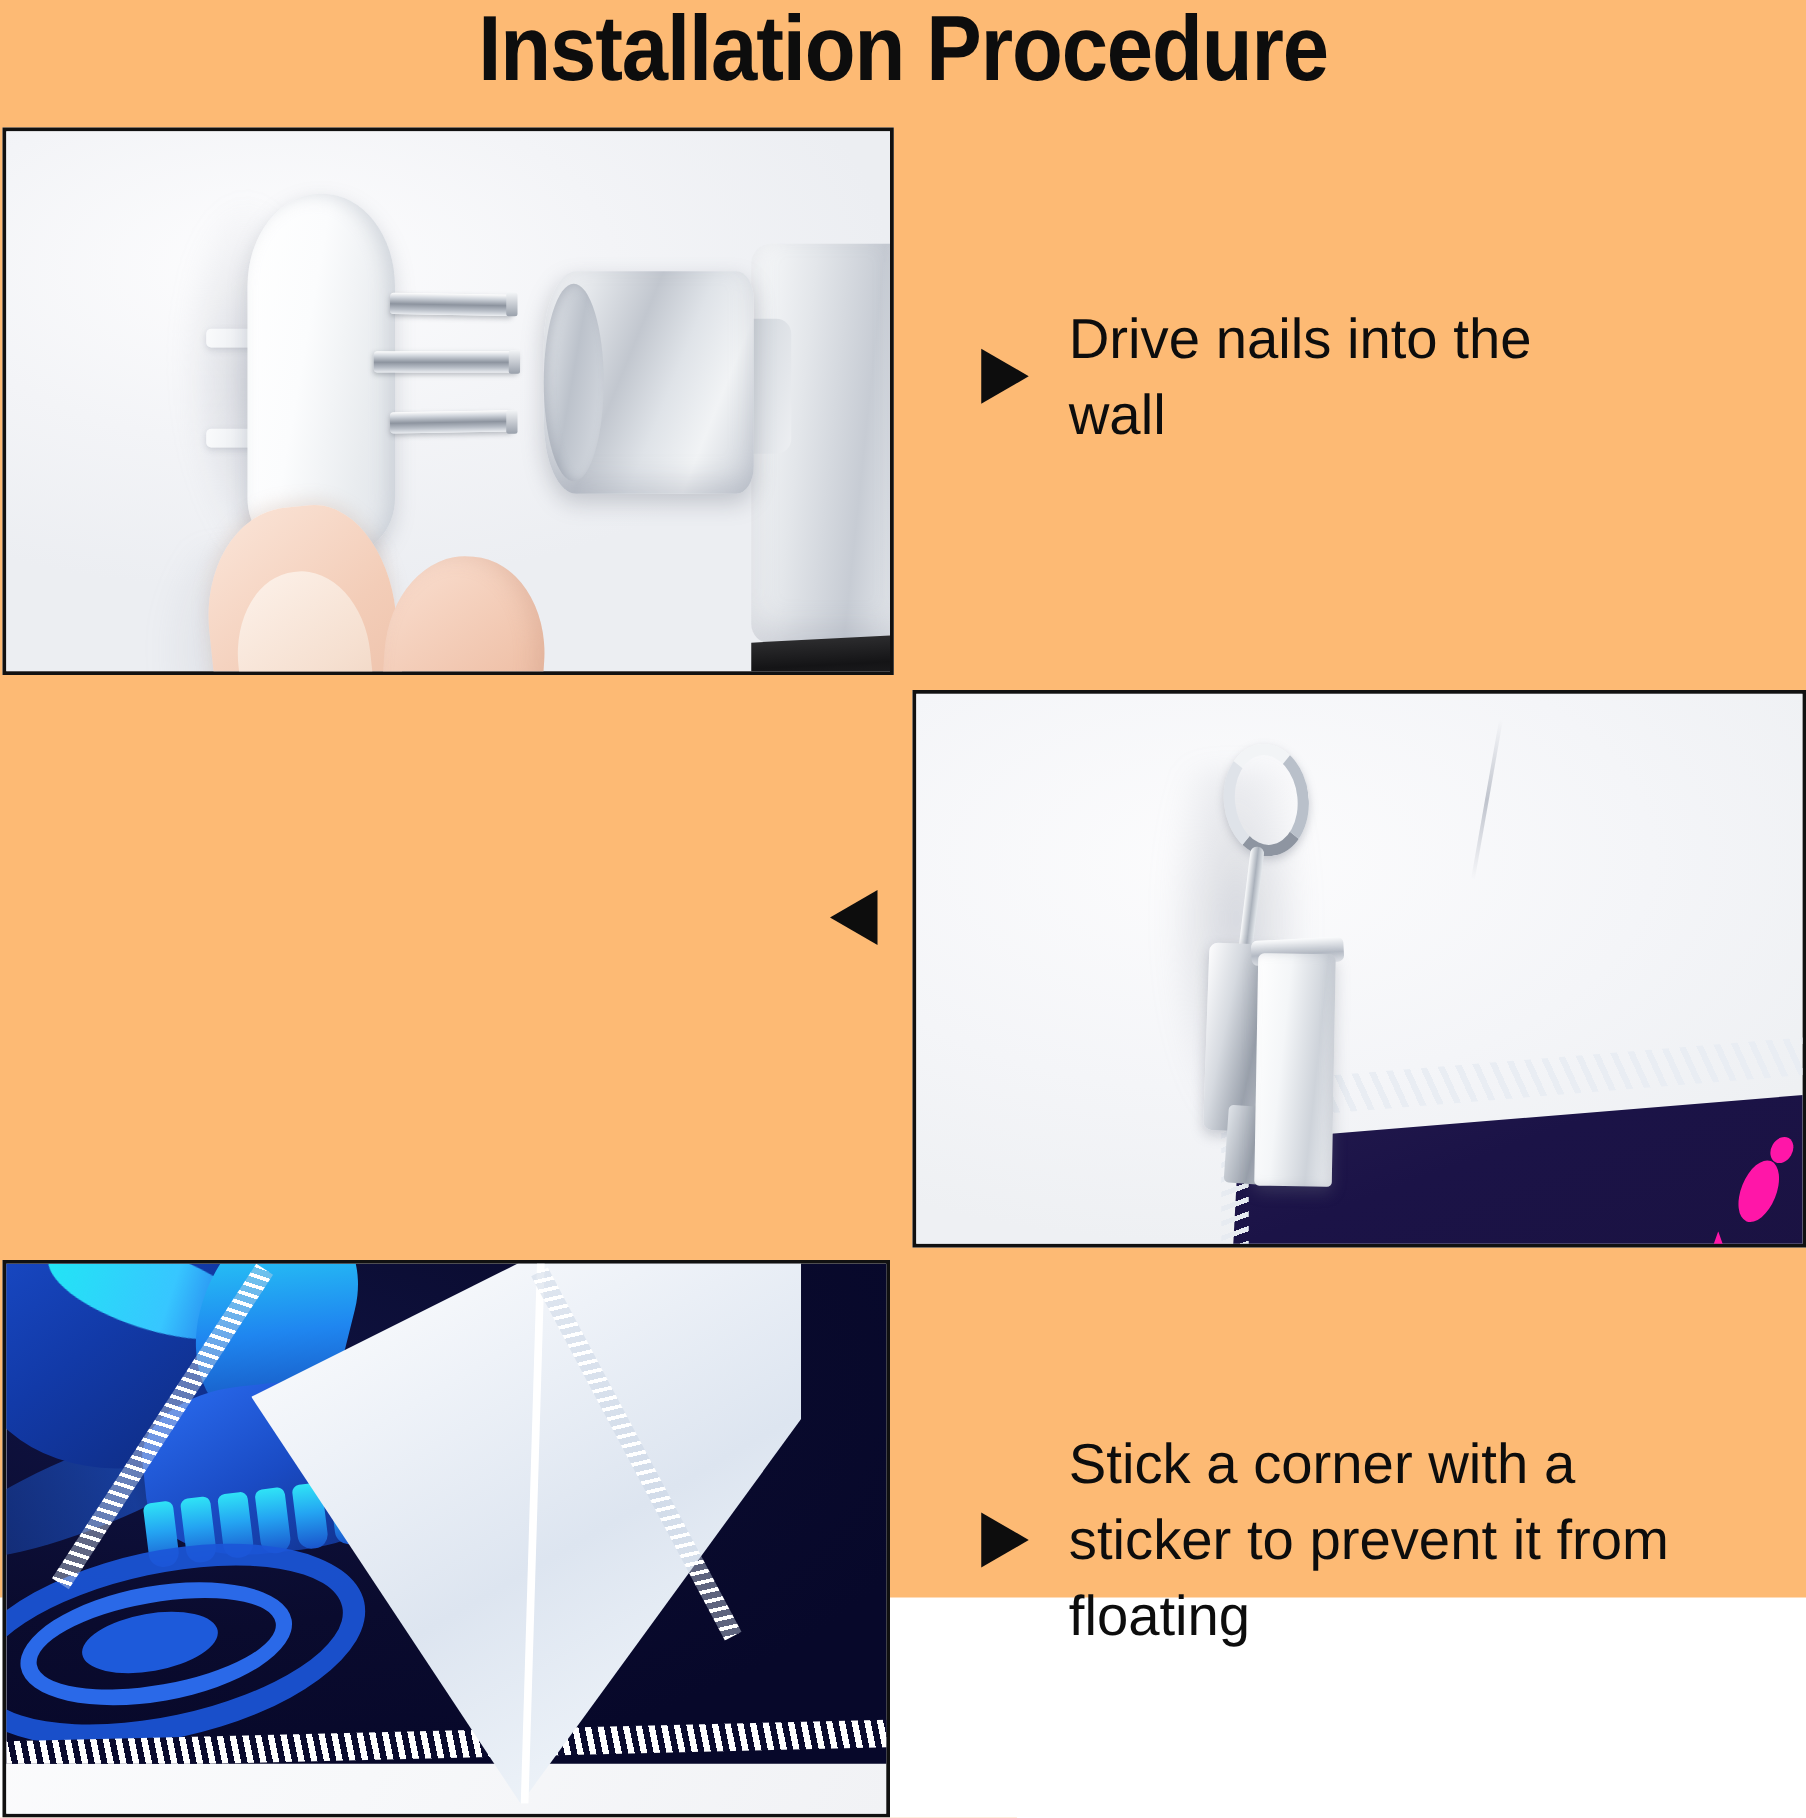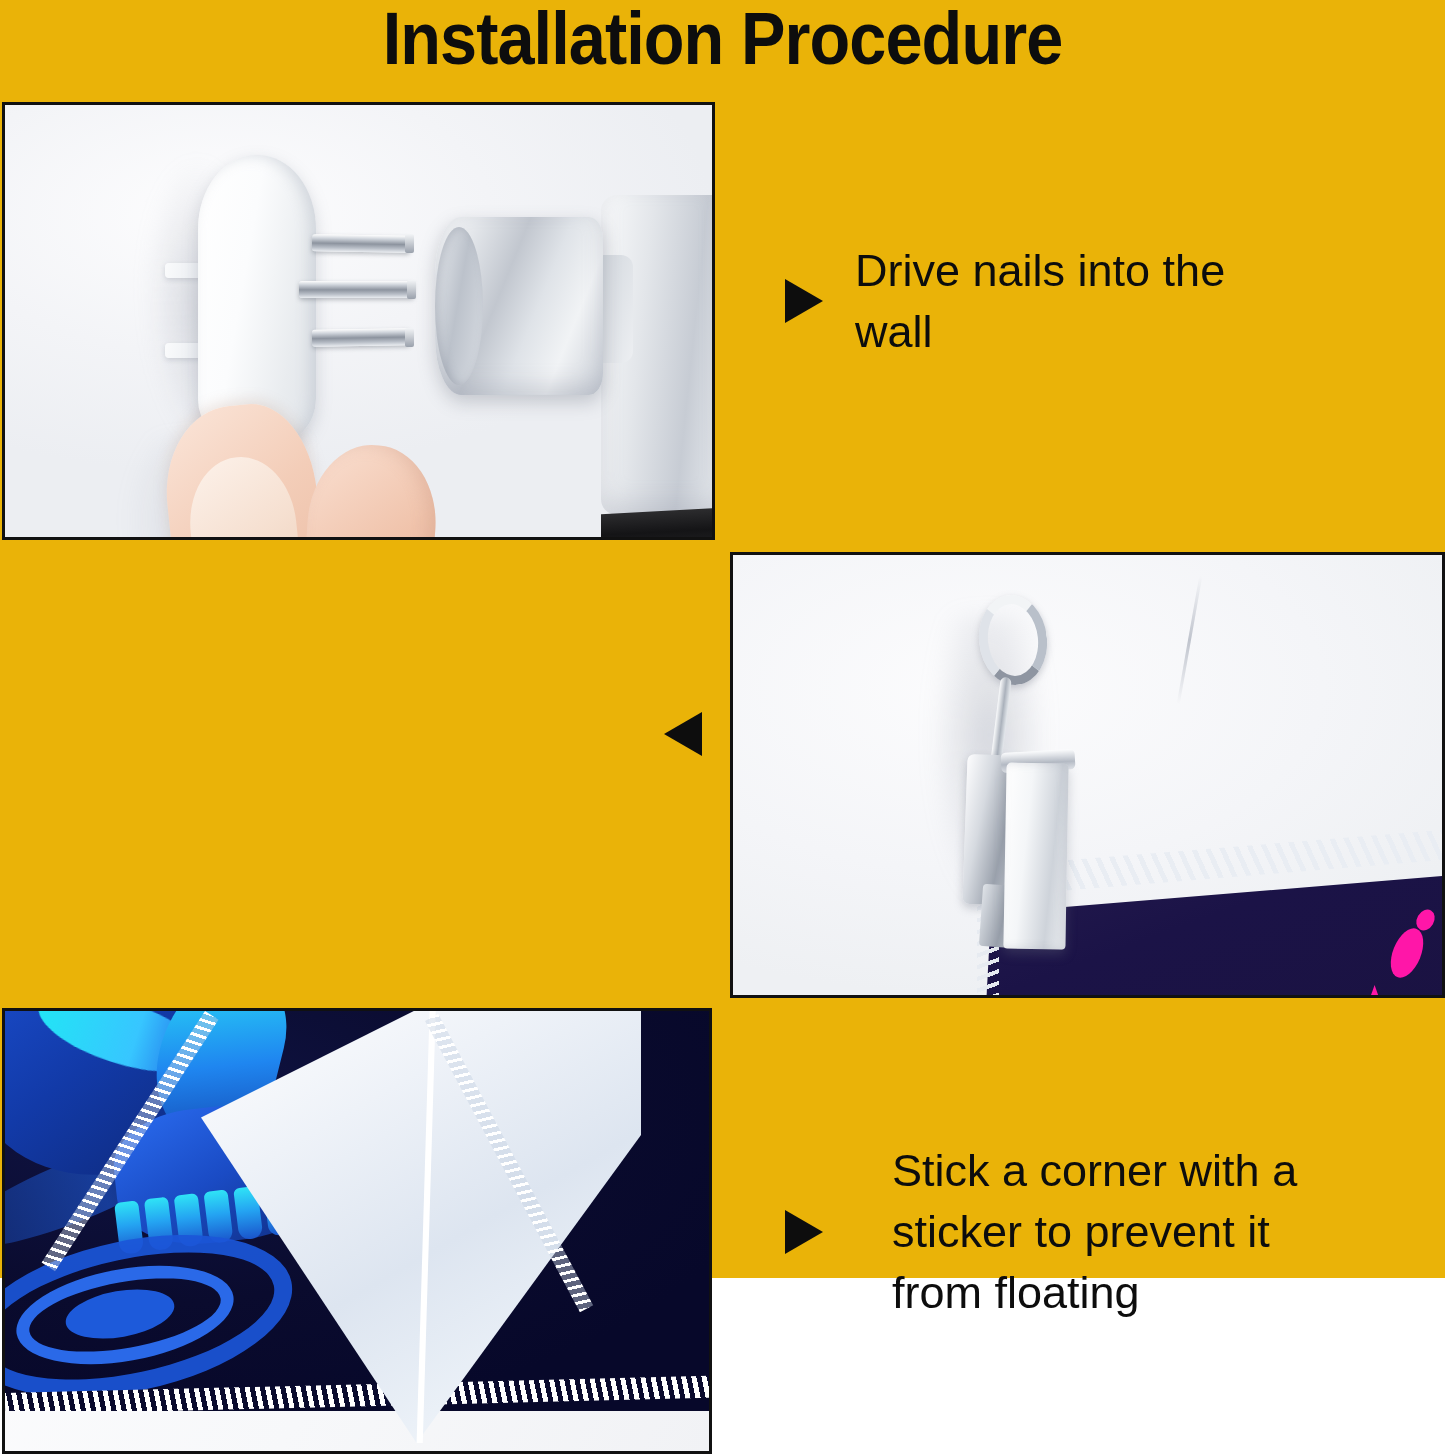--- a/index.html
+++ b/index.html
@@ -9,21 +9,21 @@
     height: 1454px;
     background: #ffffff;
     font-family: "Liberation Sans", sans-serif;
     overflow: hidden;
   }
 
   #page {
     position: relative;
     width: 1445px;
     height: 1278px;
-    background: #eab308;
+    background: #fdba74;
   }
 
   
   #title {
     position: absolute;
     left: 0; top: 2px;
     width: 1445px;
     text-align: center;
     font-family: "Liberation Sans", sans-serif;
     font-size: 74px;
@@ -417,21 +417,21 @@
     background: rgba(248,250,252,.86);
     border: 1px solid rgba(196,204,216,.85);
     box-shadow: 0 1px 3px rgba(160,170,186,.25);
   }
 
   
   .step { position: absolute; display: flex; align-items: center; padding-left: 25px; }
 
   #step-1 { left: 760px; top: 240px;  width: 540px; }
   #step-2 { left: 62px;  top: 712px;  width: 640px; justify-content: flex-end; }
-  #step-3 { left: 760px; top: 1140px; width: 580px; gap: 37px; }
+  #step-3 { left: 760px; top: 1140px; width: 580px; }
 
   .arrow {
     width: 0; height: 0; flex: 0 0 auto;
   }
   .arrow-right {
     border-top: 22px solid transparent;
     border-bottom: 22px solid transparent;
     border-left: 38px solid #0d0d0d;
     margin-right: 32px;
   }

